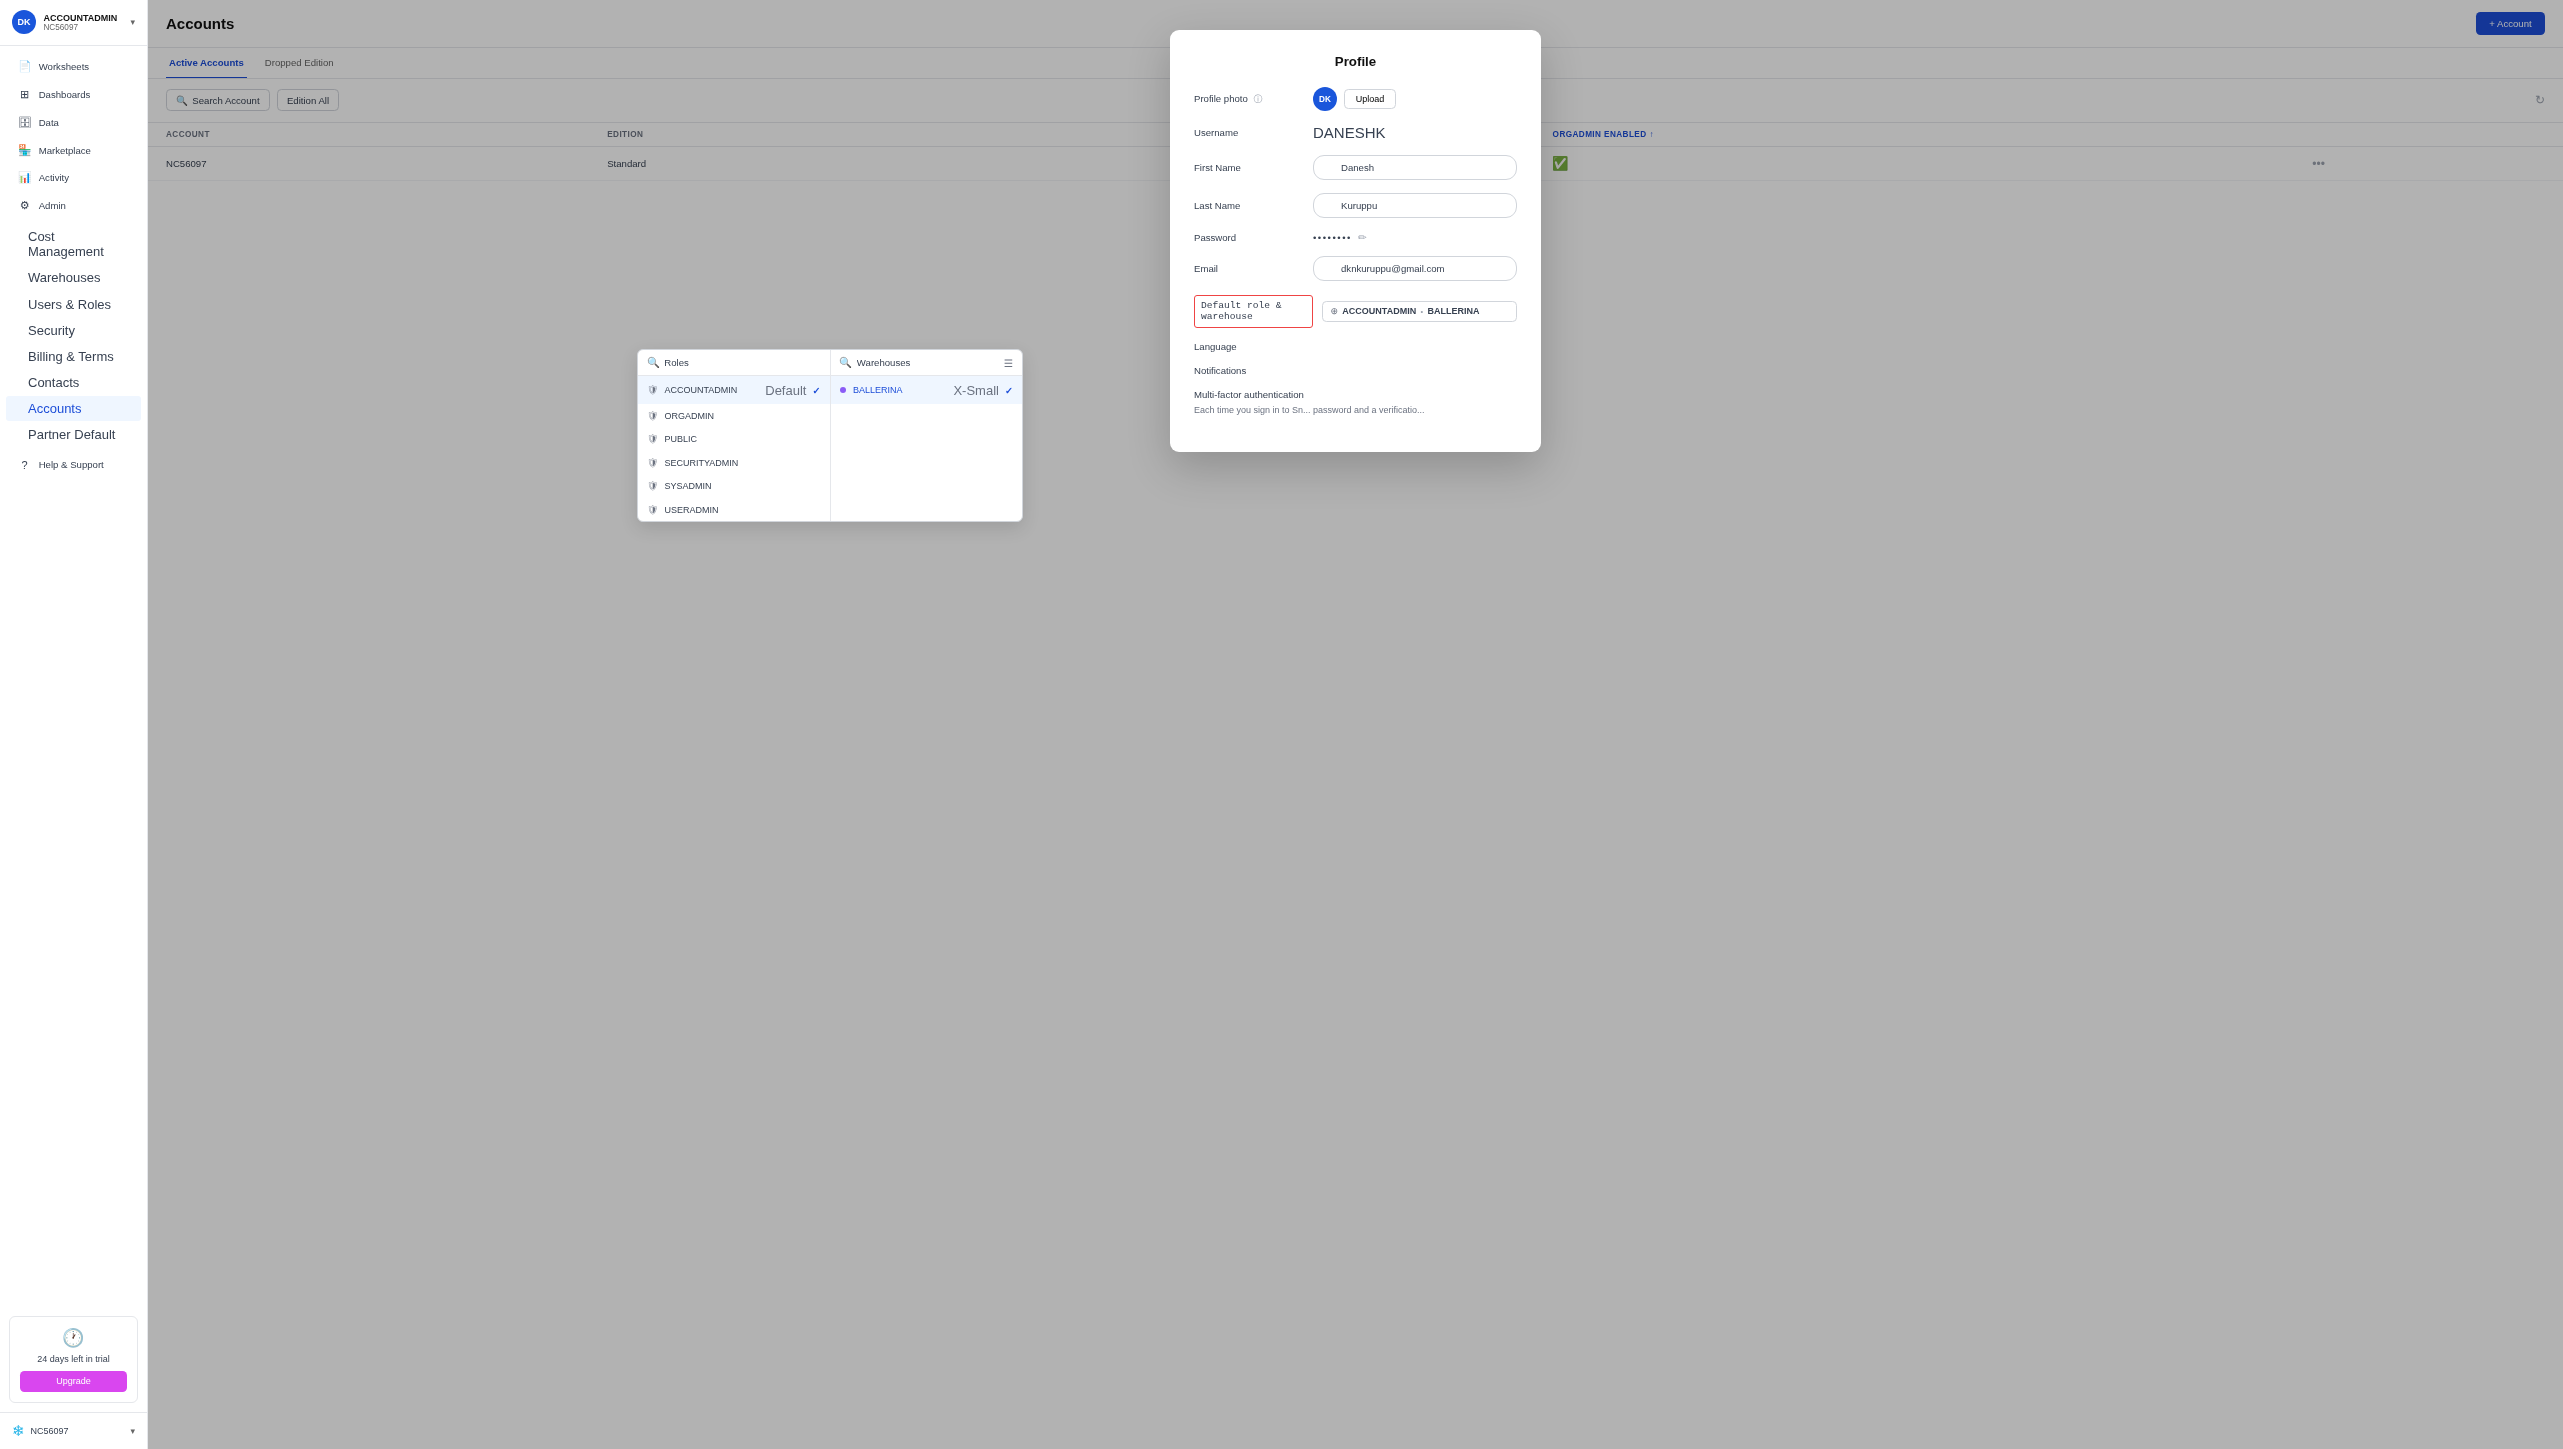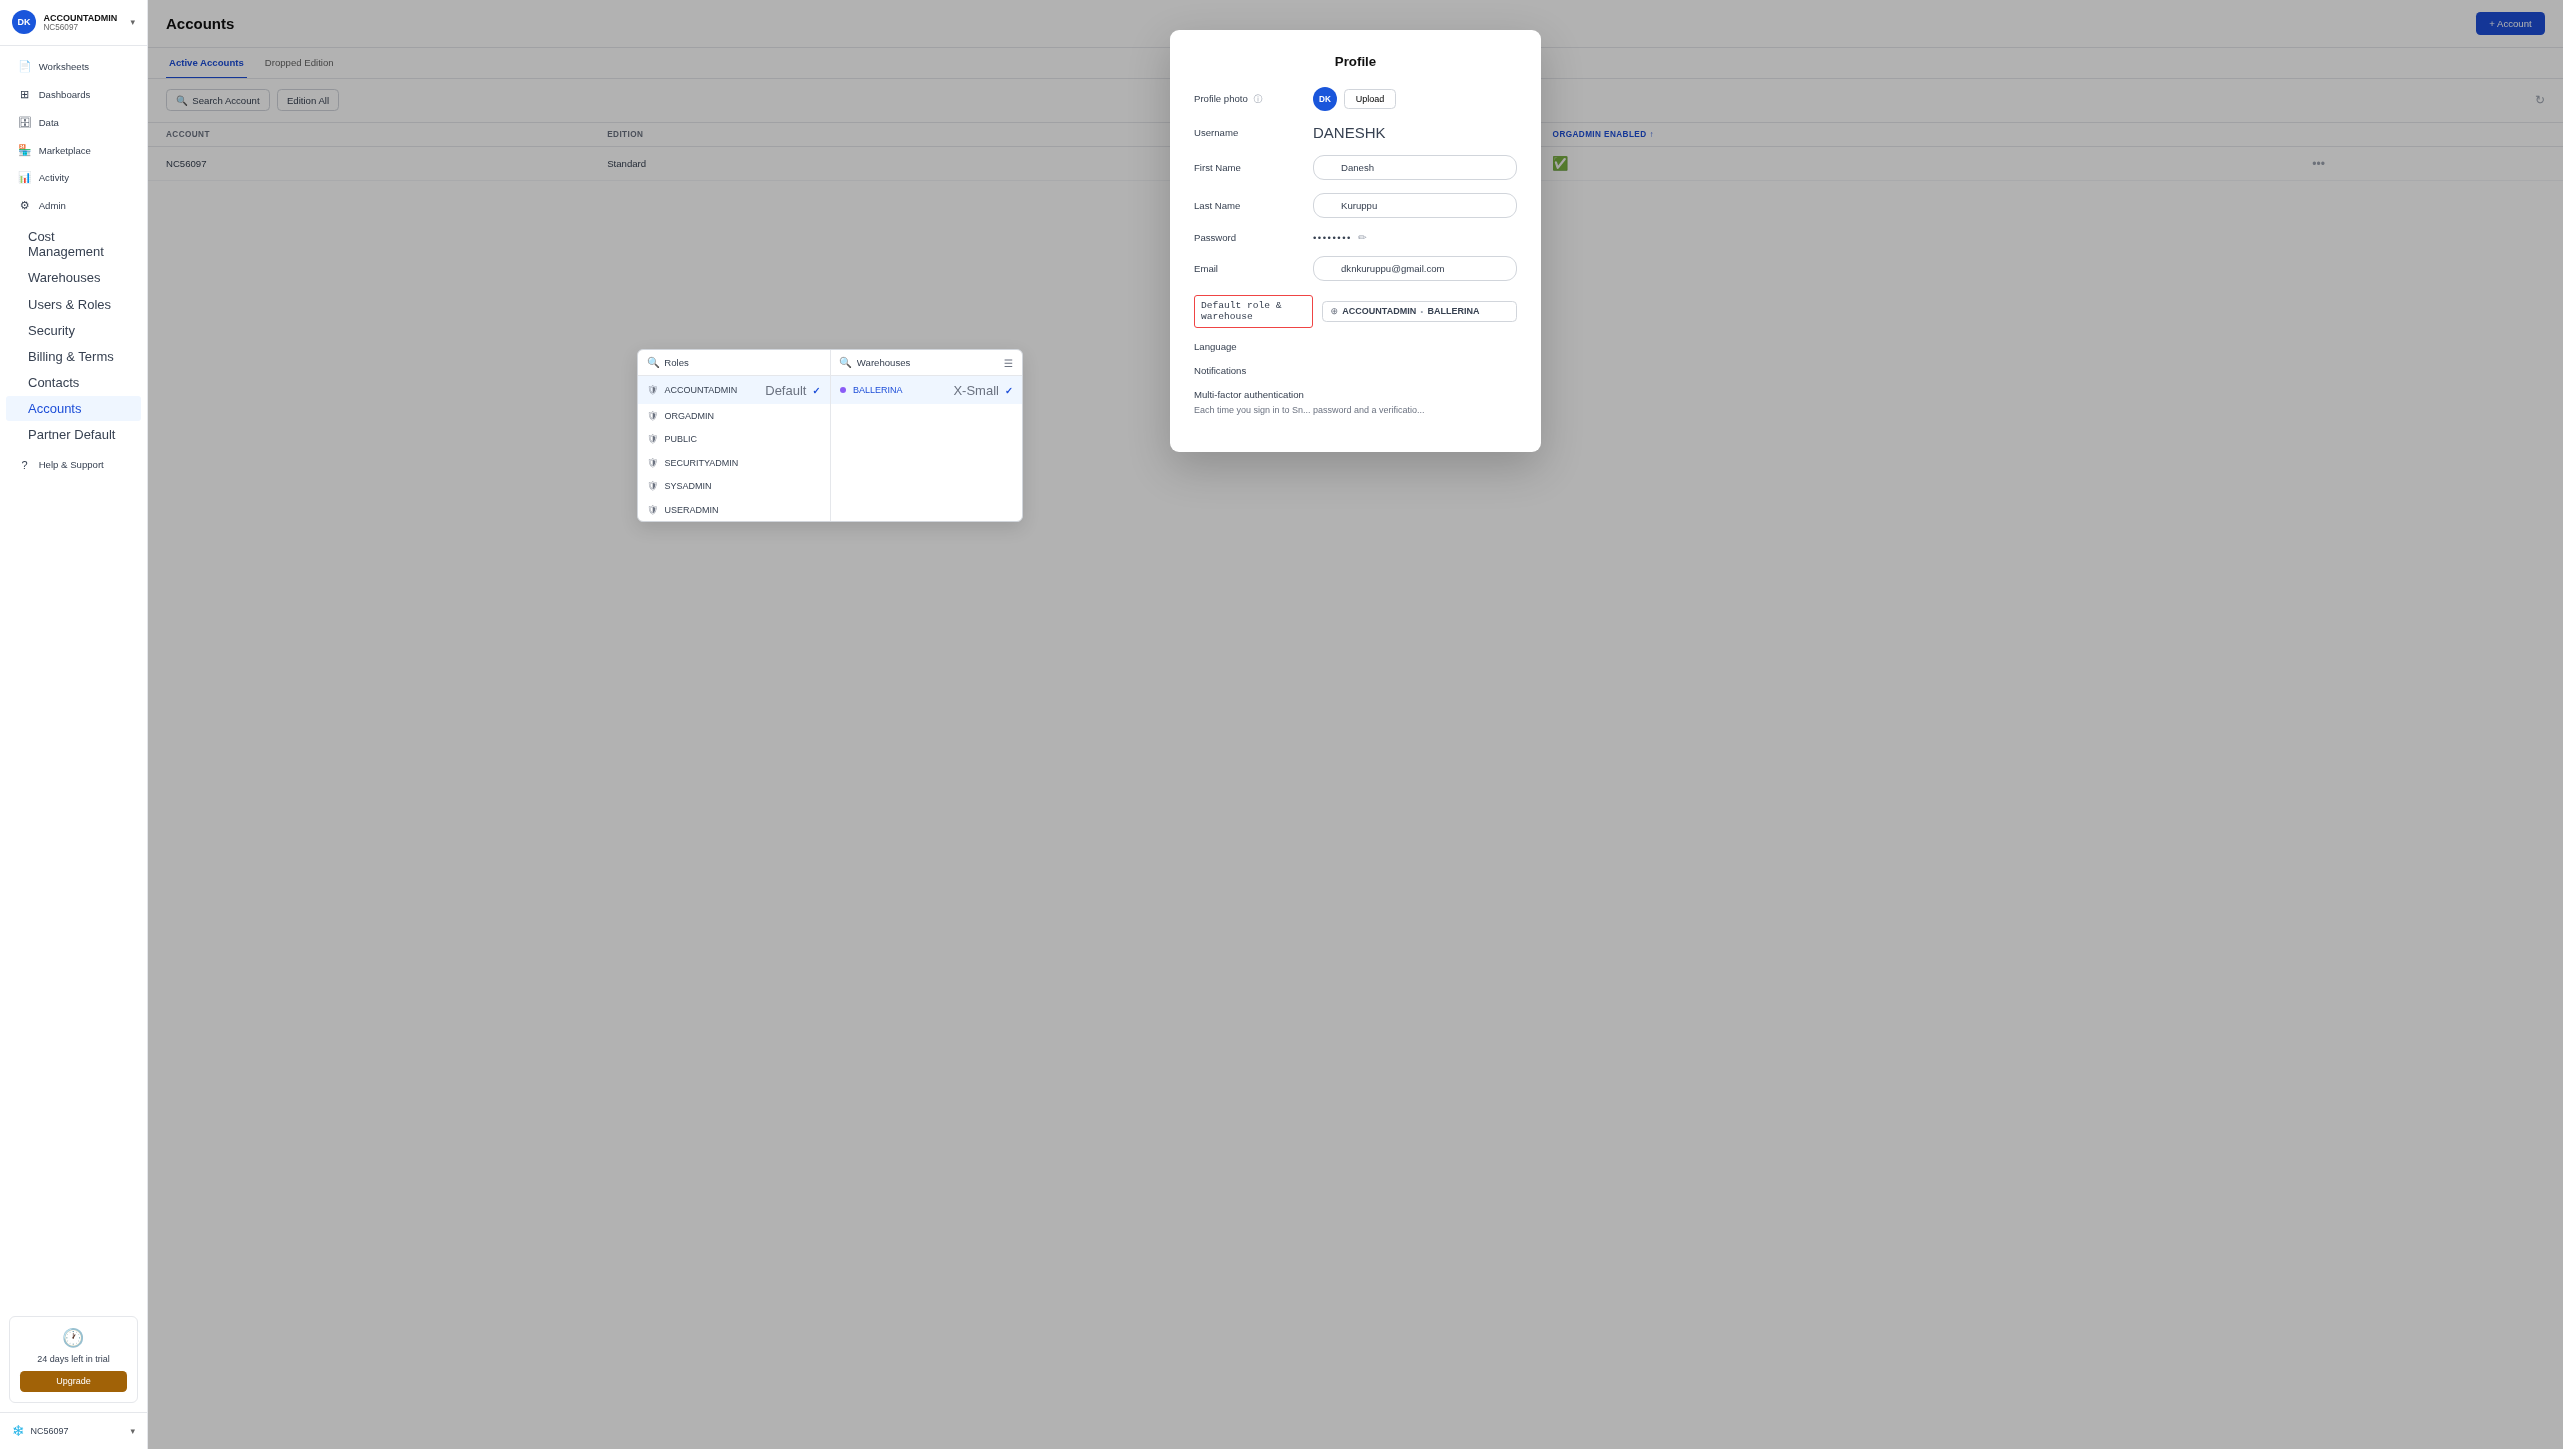--- a/index.html
+++ b/index.html
@@ -52,21 +52,21 @@
     }
     .admin-sub-item.active { background: #eff6ff; color: #1d4ed8; }
 
     .sidebar-trial {
       margin: 9px; border: 0.7px solid #e5e7eb; border-radius: 6px;
       padding: 10.4px; text-align: center;
     }
     .trial-clock { font-size: 18px; margin-bottom: 4.4px; }
     .trial-text { font-size: 9px; color: #374151; margin-bottom: 7.4px; }
     .upgrade-btn {
-      background: #a16207; color: #fff; border: none; border-radius: 4.4px;
+      background: #d946ef; color: #fff; border: none; border-radius: 4.4px;
       padding: 5.2px 13.3px; font-size: 9px; cursor: pointer; width: 100%;
     }
 
     .sidebar-footer {
       display: flex; align-items: center; gap: 6px;
       padding: 9px 12px; border-top: 0.7px solid #e5e7eb;
     }
     .snowflake-icon { color: #29b5e8; font-size: 15px; }
     .footer-account { font-size: 9px; color: #374151; flex: 1; }
     .footer-chevron { font-size: 9px; color: #666; cursor: pointer; }

